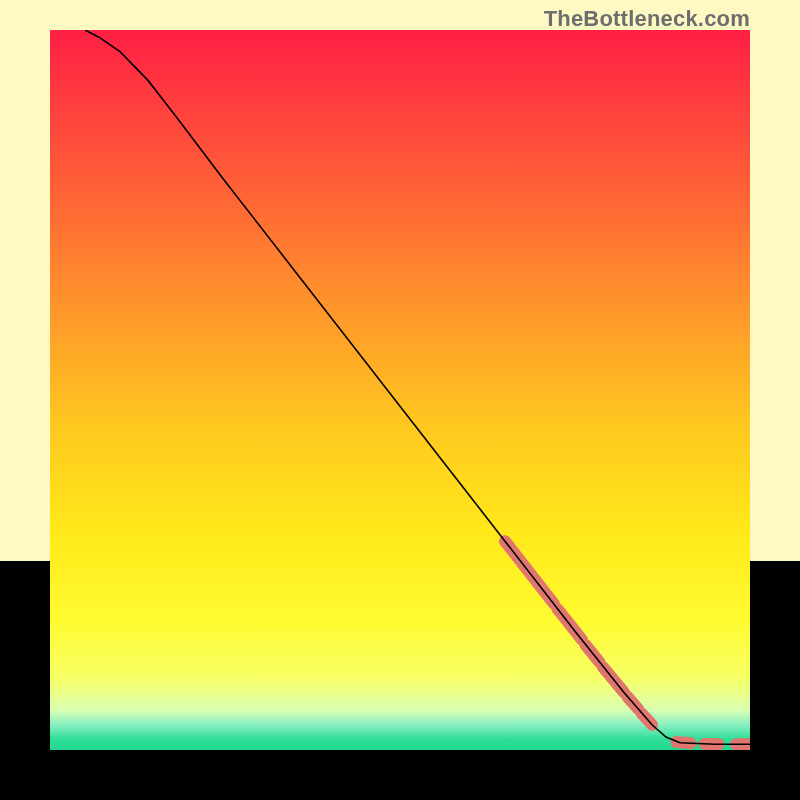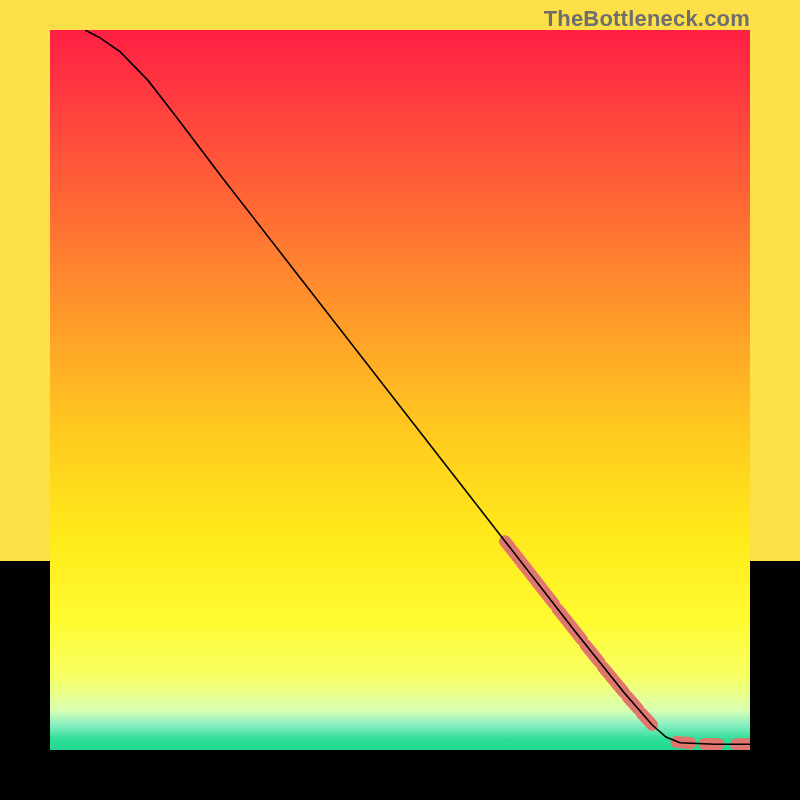--- a/index.html
+++ b/index.html
@@ -8,21 +8,21 @@
     width: 800px;
     height: 800px;
     overflow: hidden;
     background: #000;
     font-family: Arial, Helvetica, sans-serif;
   }
   .frame {
     position: relative;
     width: 800px;
     height: 561px;
-    background: #fde047;
+    background: #fef9c3;
   }
   .plot {
     position: absolute;
     left: 50px;
     top: 30px;
     width: 700px;
     height: 720px;
   }
   .watermark {
     position: absolute;

